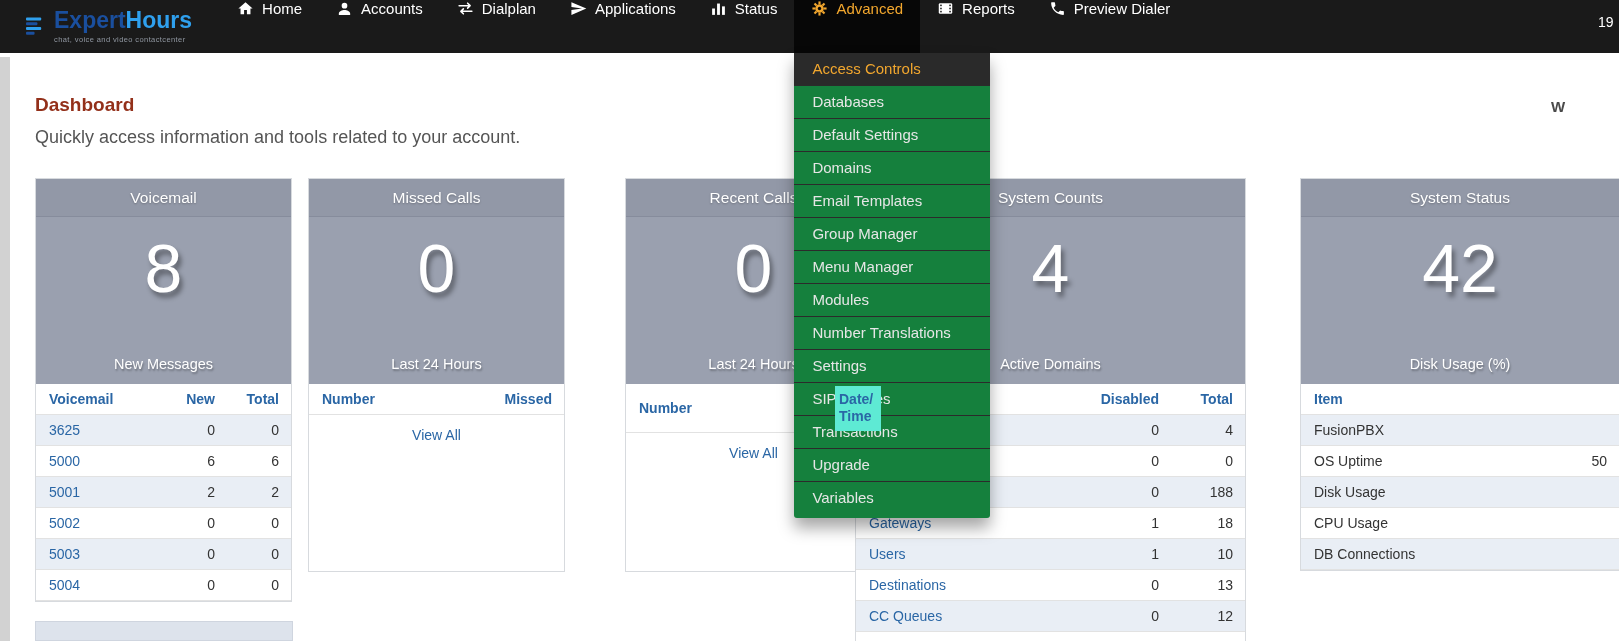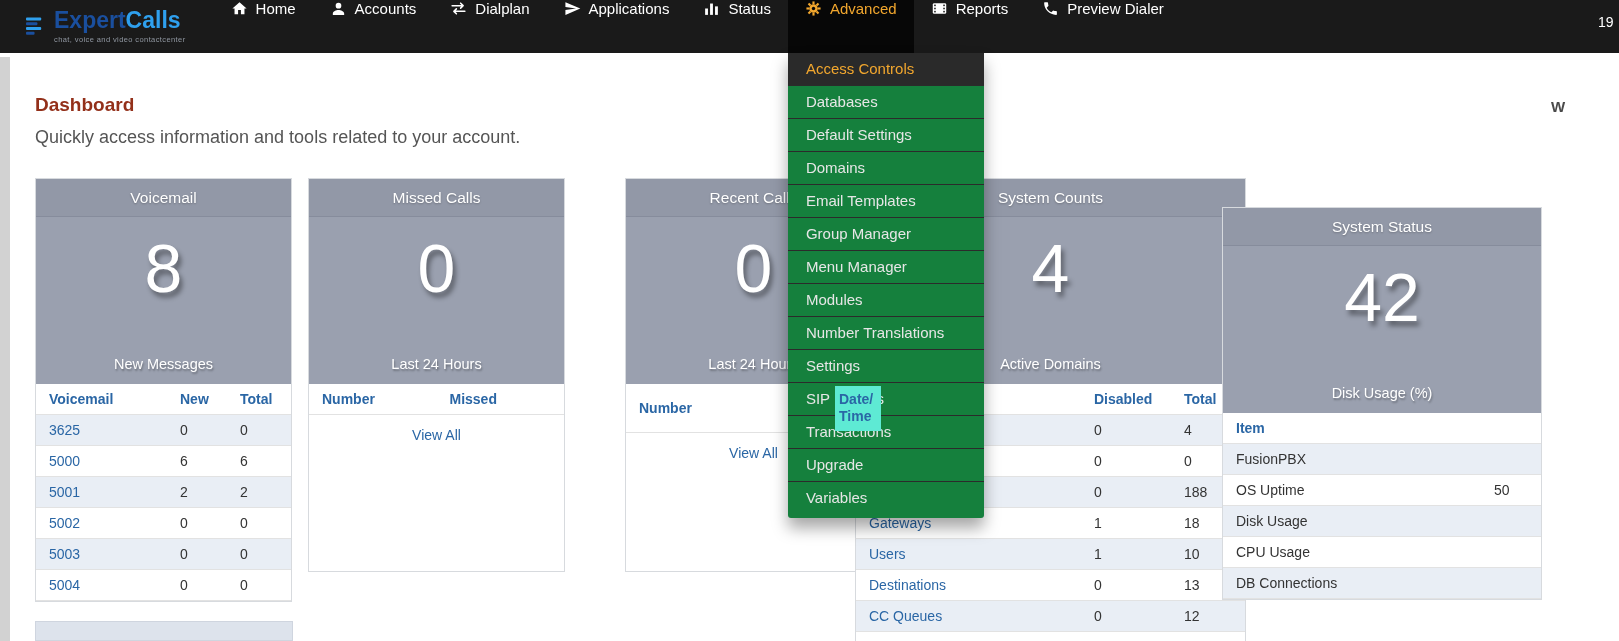--- a/index.html
+++ b/index.html
@@ -35,21 +35,21 @@
   .card-head{height:38px;line-height:38px;text-align:center;color:#fff;font-size:15.5px;background:#9298a7;border-bottom:1px solid #868c9c;text-shadow:0 1px 2px rgba(0,0,0,.25)}
   .hud{height:167px;background:#9aa0af;display:flex;flex-direction:column;align-items:center;justify-content:space-between;padding:4px 0 12px}
   .hud-num{font-size:68px;color:#fff;line-height:1.4;text-shadow:3px 5px 5px rgba(0,0,0,.4)}
   .hud-label{font-size:14.5px;color:#fff;text-shadow:1px 2px 2px rgba(0,0,0,.3)}
 
   
   .tr{display:flex;align-items:center;border-bottom:1px solid #e2e2e2;font-size:14px;background:#fff}
   .tbl .tr:nth-child(even){background:var(--rowalt,#e9eef5)}
   .tr .td{flex:1;padding:7px 12px 7px 13px;color:#333;min-height:16px}
   .tr.th .td{font-weight:bold;color:var(--link,#2a66a5)}
-  .td.r{text-align:left}
+  .td.r{text-align:right}
   .td.link{color:var(--link,#2a66a5);cursor:pointer;text-decoration:none}
   .tr.tall{min-height:49px}
   .td.notch{position:relative;z-index:60;background:#5eead4;flex:none;width:46px;padding:5px 4px;line-height:1.25;word-break:break-all}
   .view-all{text-align:center;padding:11px 0}
   .view-all a{color:var(--link,#2a66a5);font-size:14px;text-decoration:none;cursor:pointer}
   .below-frag{position:absolute;left:35px;top:621px;width:258px;height:20px;background:#dde3ec;border:1px solid #cfd5df}
 </style>
 </head>
 <body>
 
@@ -59,21 +59,21 @@
     <div class="logo">
       <span class="nico">
         <svg width="19" height="22" viewBox="0 0 20 22">
             <rect y="1" width="16" height="3.2" rx="1" fill="#2fa0ee"></rect>
             <rect y="6" width="12" height="3.2" rx="1" fill="#1a4f9e"></rect>
             <rect y="11" width="16" height="3.2" rx="1" fill="#2fa0ee"></rect>
             <rect y="16" width="9" height="3.2" rx="1" fill="#1a4f9e"></rect>
           </svg>
       </span>
       <div>
-        <div class="brand-line"><span class="brand-expert">Expert</span><span class="brand-flow">Calls</span></div>
+        <div class="brand-line"><span class="brand-expert">Expert</span><span class="brand-flow">Hours</span></div>
         <div class="tagline">chat, voice and video contactcenter</div>
       </div>
     </div>
 
     <div class="nav-item">
       <span class="nico">
           <svg width="17" height="17" viewBox="0 0 24 24">
             <path fill="#fff" d="M12 3L2 12h3v8h5v-6h4v6h5v-8h3L12 3z"></path>
           </svg>
         </span>
@@ -310,21 +310,21 @@
           <div class="td r" style="width: 74px; flex: 0 0 auto;">13</div>
         </div>
         <div class="tr">
           <a class="td link">CC Queues</a>
           <div class="td r" style="width: 90px; flex: 0 0 auto;">0</div>
           <div class="td r" style="width: 74px; flex: 0 0 auto;">12</div>
         </div>
       </div>
   </section>
 
-  <section class="card" style="left:1222px;width:320px;min-height:392px;margin-top:29px;">
+  <section class="card" style="left:1300px;width:320px;min-height:392px;">
     <div class="card-head">System Status</div>
     <div class="hud">
       <div class="hud-num">42</div>
       <div class="hud-label">Disk Usage (%)</div>
     </div>
     <div class="tbl">
         <div class="tr th">
           <div class="td">Item</div>
         </div>
         <div class="tr">

